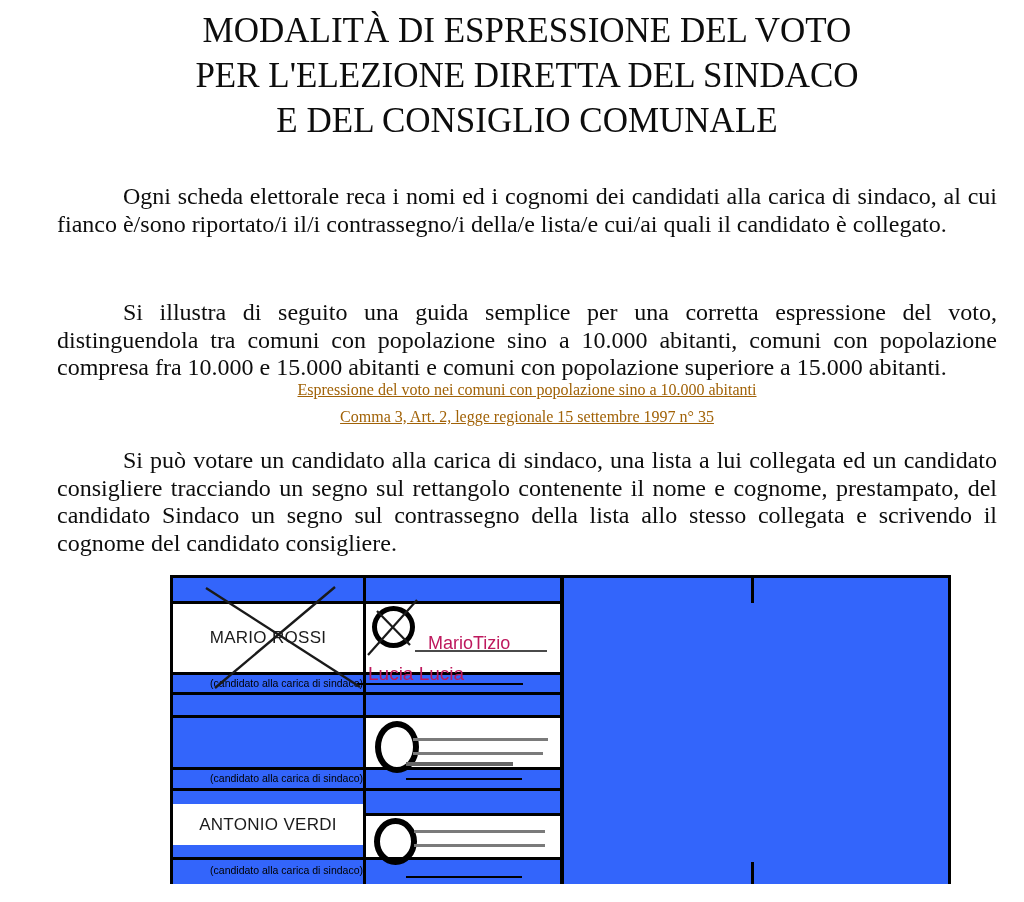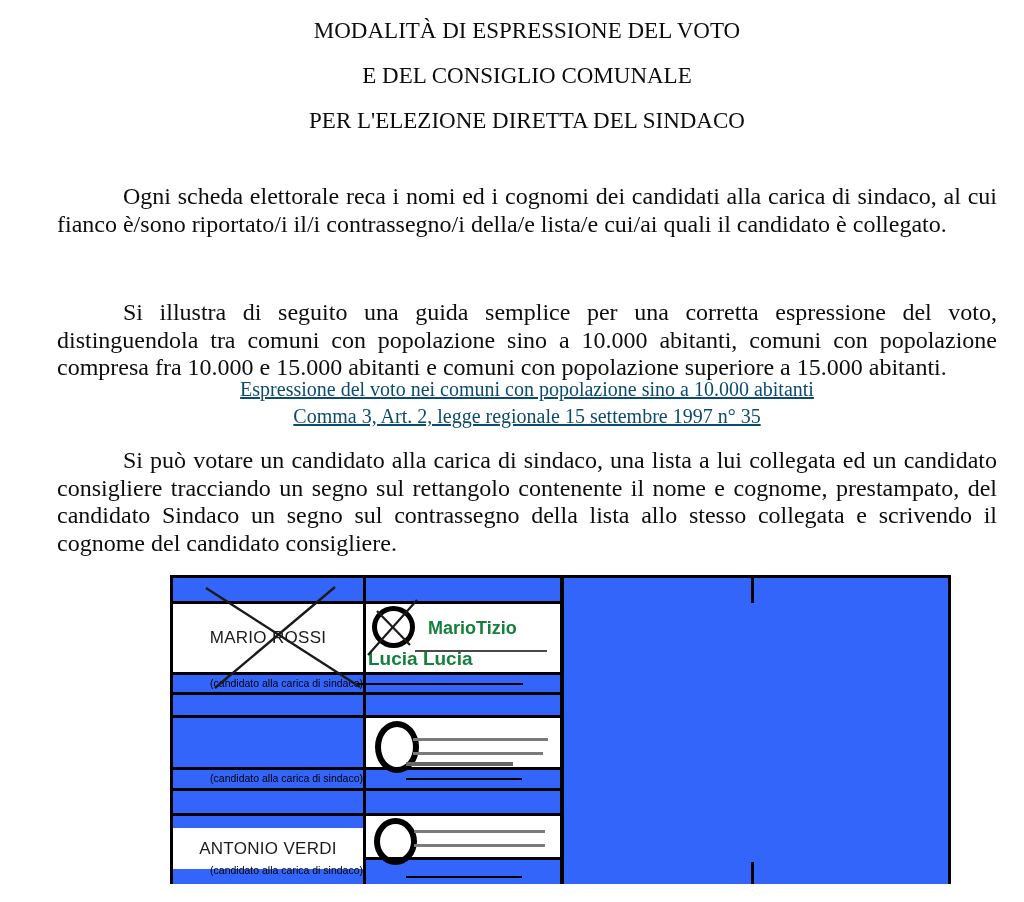--- a/index.html
+++ b/index.html
@@ -1,56 +1,56 @@
 <!DOCTYPE html>
 <html><head>
 <meta charset="utf-8">
 <style>
   html,body{margin:0;padding:0;background:#ffffff;}
   #page{position:relative;width:1024px;height:902px;background:#ffffff;overflow:hidden;
         font-family:"Liberation Serif", serif;color:#111;}
 
   
   .doc-title{position:absolute;left:57px;top:8px;width:940px;text-align:center;
-             font-size:23px;line-height:45px;color:#0d0d0d;}
+             font-size:35px;line-height:45px;color:#0d0d0d;}
   .para{position:absolute;left:57px;width:940px;font-size:24px;line-height:27.5px;
         text-align:justify;color:#0d0d0d;}
   .para .indent{display:inline-block;width:66px;}
   #p1{top:183px;}
   #p2{top:259px;margin-top:40px;}
   #p3{top:447px;}
   .sec-heading{position:absolute;left:57px;top:376px;width:940px;text-align:center;
-               font-size:20px;line-height:27px;color:#0c4a6e;}
+               font-size:16px;line-height:27px;color:#a16207;}
   .sec-heading .u{text-decoration:underline;}
 
   
   #ballot{position:absolute;left:170px;top:575px;width:781px;height:309px;overflow:hidden;
           font-family:"Liberation Sans", sans-serif;}
   .abs{position:absolute;}
   .blue{background:#3365FB;}
   .blk{background:#000000;}
   .whitebox{background:#ffffff;}
   .cand-name{position:absolute;display:flex;align-items:center;justify-content:center;
              background:#ffffff;font-size:17px;letter-spacing:.3px;color:#1b1b1b;}
   .role-label{position:absolute;width:190px;text-align:right;font-size:10.5px;color:#000;}
   .circle{position:absolute;border:5px solid #000;border-radius:50%;background:transparent;}
   .wline{position:absolute;height:3px;background:#7a7a7a;}
   .bline{position:absolute;height:2px;background:#000;}
-  .written{position:absolute;font-weight:bold;color:#15803d;}
+  .written{position:absolute;font-weight:normal;color:#be185d;margin-top:15px;}
   svg.overlay{position:absolute;left:0;top:0;pointer-events:none;}
 </style>
 </head>
 <body>
 
 <div id="page">
 
   <div class="doc-title">
     <div>MODALITÀ DI ESPRESSIONE DEL VOTO</div>
+    <div>PER L'ELEZIONE DIRETTA DEL SINDACO</div>
     <div>E DEL CONSIGLIO COMUNALE</div>
-    <div>PER L'ELEZIONE DIRETTA DEL SINDACO</div>
   </div>
 
   <div class="para" id="p1"><span class="indent"></span><span>Ogni scheda elettorale reca i nomi ed i cognomi dei candidati alla carica di sindaco, al cui fianco è/sono riportato/i il/i contrassegno/i della/e lista/e cui/ai quali il candidato è collegato.</span></div>
 
   <div class="para" id="p2"><span class="indent"></span><span>Si illustra di seguito una guida semplice per una corretta espressione del voto, distinguendola tra comuni con popolazione sino a 10.000 abitanti, comuni con popolazione compresa fra 10.000 e 15.000 abitanti e comuni con popolazione superiore a 15.000 abitanti.</span></div>
 
   <div class="sec-heading">
     <div><span class="u">Espressione del voto nei comuni con popolazione sino a 10.000 abitanti</span></div>
     <div><span class="u">Comma 3, Art. 2, legge regionale 15 settembre 1997 n° 35</span></div>
   </div>
@@ -87,21 +87,21 @@
     <div class="bline" style="left:187px;top:108px;width:166px;"></div>
 
     <div class="abs whitebox" style="left:196px;top:143px;width:194px;height:49px;"></div>
     <div class="circle" style="left:205px;top:146px;width:32px;height:40px;border-width:6px;"></div>
     <div class="wline" style="left:243px;top:163px;width:135px;"></div>
     <div class="wline" style="left:243px;top:177px;width:130px;"></div>
     <div class="wline" style="left:236px;top:187px;width:107px;height:4px;background:#666;"></div>
     <div class="role-label" style="left:3px;top:197px;">(candidato alla carica di sindaco)</div>
     <div class="bline" style="left:236px;top:203px;width:116px;"></div>
 
-    <div class="cand-name" style="left:3px;top:253px;width:190px;height:41px;">ANTONIO VERDI</div>
+    <div class="cand-name" style="left:3px;top:229px;width:190px;height:41px;">ANTONIO VERDI</div>
     <div class="abs whitebox" style="left:196px;top:241px;width:194px;height:41px;"></div>
     <div class="circle" style="left:204px;top:243px;width:31px;height:35px;border-width:6px;"></div>
     <div class="wline" style="left:244px;top:255px;width:131px;"></div>
     <div class="wline" style="left:244px;top:269px;width:131px;"></div>
     <div class="role-label" style="left:3px;top:289px;">(candidato alla carica di sindaco)</div>
     <div class="bline" style="left:236px;top:301px;width:116px;"></div>
 
     <div class="abs blk" style="left:581px;top:3px;width:3px;height:25px;"></div>
     <div class="abs blk" style="left:581px;top:287px;width:3px;height:22px;"></div>
 

